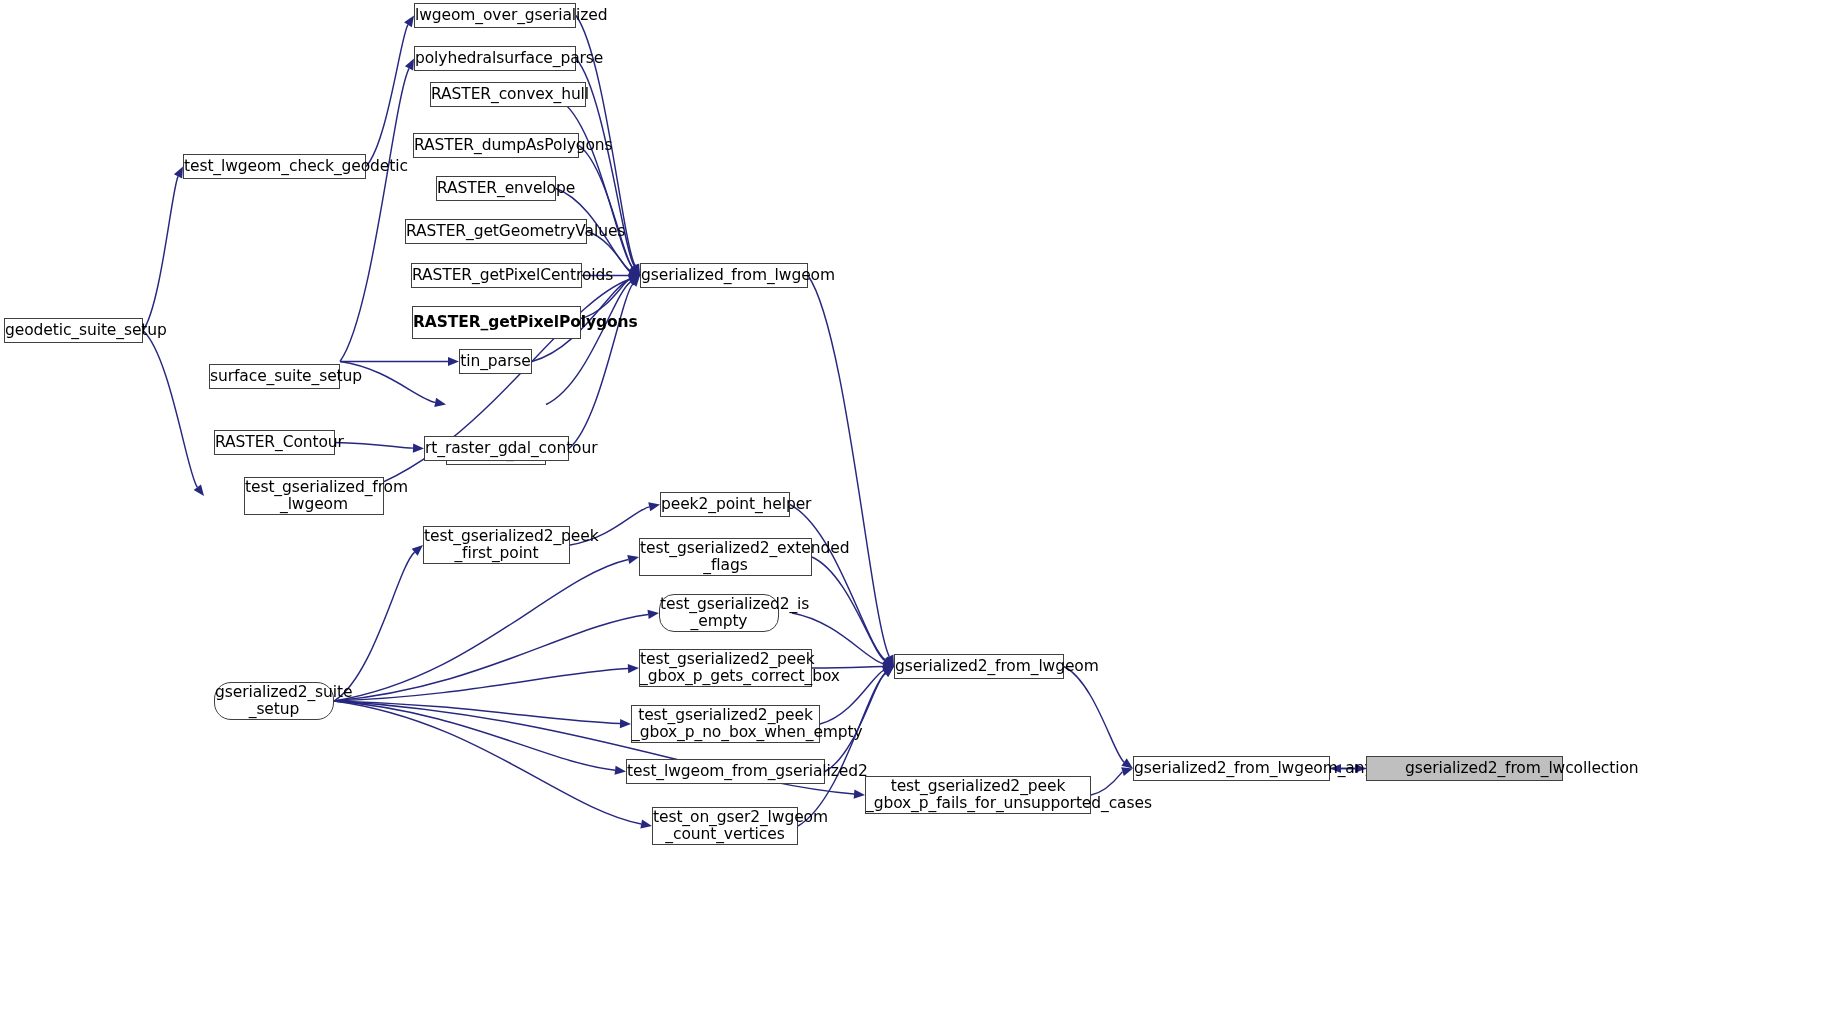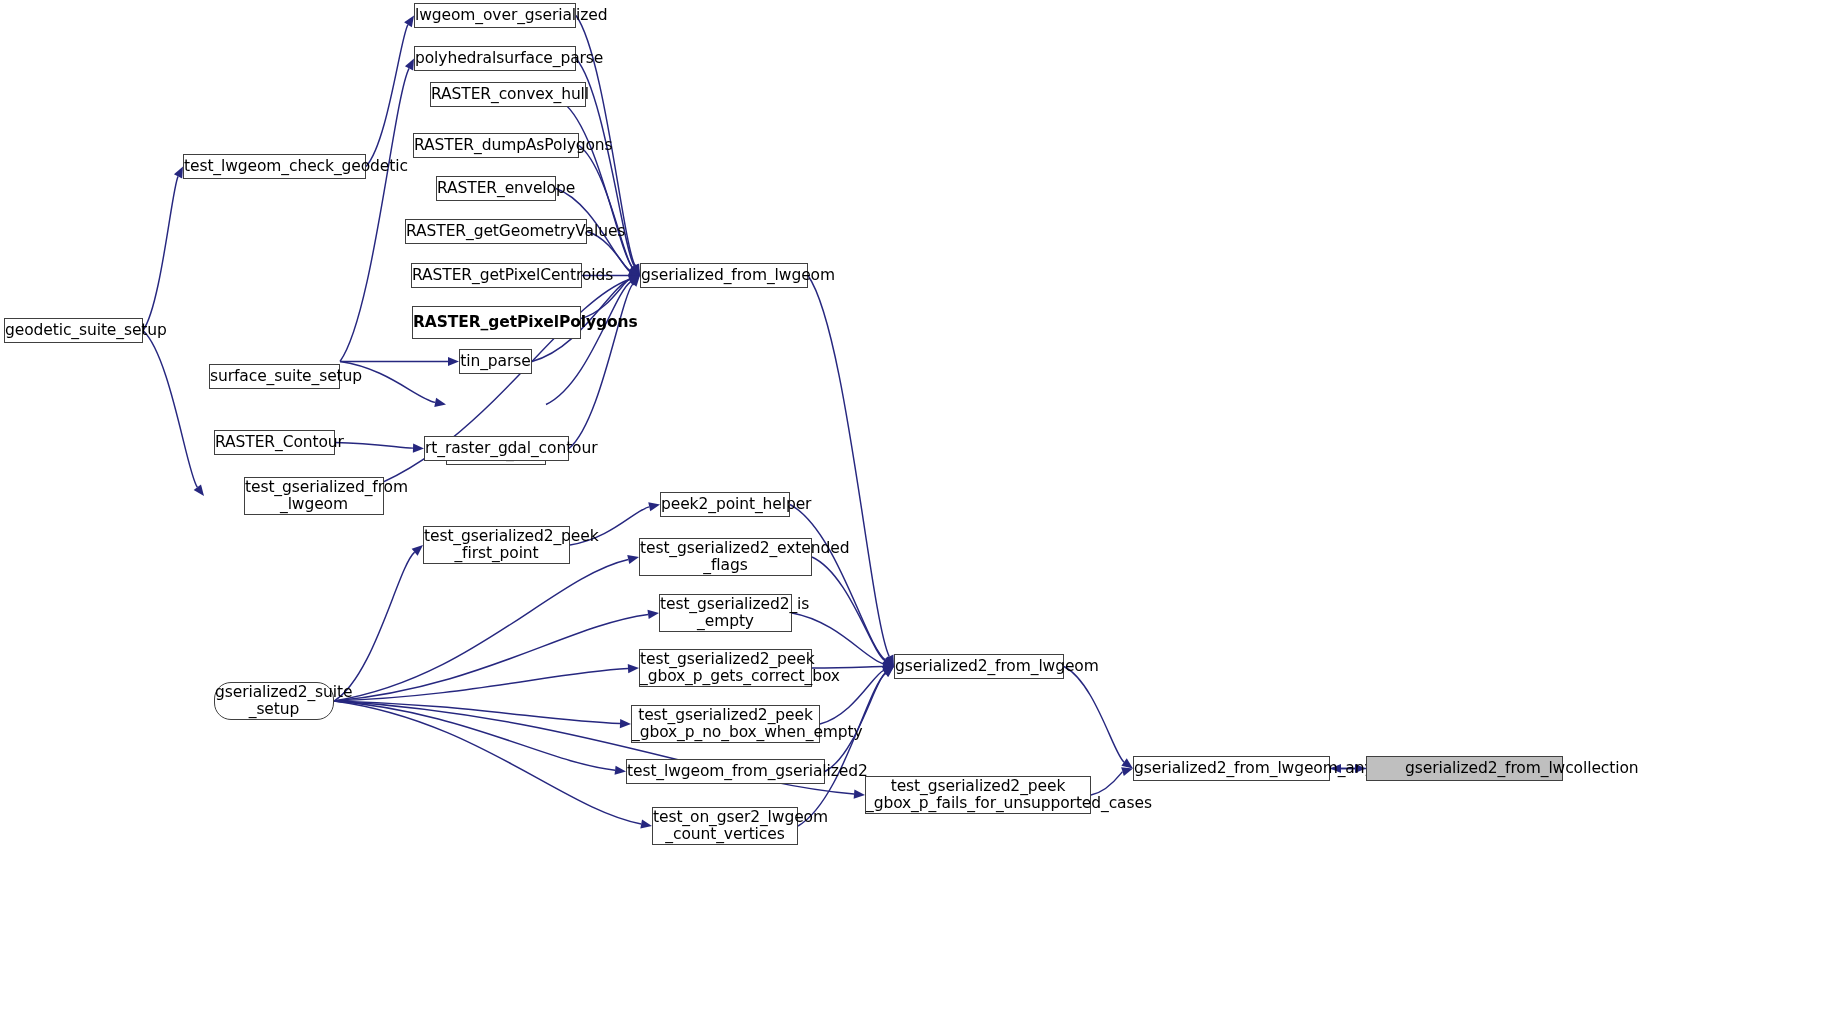--- a/index.html
+++ b/index.html
@@ -162,21 +162,21 @@
       <div class="node-box" style="left: 446px; top: 392px; width: 100px; height: 25px; margin-top: 48px;"><span class="node-label">triangle_parse</span></div>
       <div class="node-box" style="left: 214px; top: 430px; width: 121px; height: 25px; text-align: right;"><span class="node-label">RASTER_Contour</span></div>
       <div class="node-box" style="left: 424px; top: 436px; width: 145px; height: 25px;"><span class="node-label">rt_raster_gdal_contour</span></div>
       <div class="node-box" style="left: 204px; top: 477px; width: 140px; height: 38px; margin-left: 40px;"><span class="node-label">test_gserialized_from
 _lwgeom</span></div>
       <div class="node-box" style="left: 660px; top: 492px; width: 130px; height: 25px;"><span class="node-label">peek2_point_helper</span></div>
       <div class="node-box" style="left: 423px; top: 526px; width: 147px; height: 38px;"><span class="node-label">test_gserialized2_peek
 _first_point</span></div>
       <div class="node-box" style="left: 639px; top: 538px; width: 173px; height: 38px;"><span class="node-label">test_gserialized2_extended
 _flags</span></div>
-      <div class="node-box" style="left: 659px; top: 594px; width: 133px; height: 38px;"><span class="node-label">test_gserialized2_is
+      <div class="node-box" style="left: 659px; top: 594px; width: 120px; height: 38px; border-radius: 15px;"><span class="node-label">test_gserialized2_is
 _empty</span></div>
       <div class="node-box" style="left: 639px; top: 649px; width: 173px; height: 38px;"><span class="node-label">test_gserialized2_peek
 _gbox_p_gets_correct_box</span></div>
       <div class="node-box" style="left: 894px; top: 654px; width: 170px; height: 25px;"><span class="node-label">gserialized2_from_lwgeom</span></div>
       <div class="node-box" style="left: 214px; top: 682px; width: 120px; height: 38px; border-radius: 17px;"><span class="node-label">gserialized2_suite
 _setup</span></div>
       <div class="node-box" style="left: 631px; top: 705px; width: 189px; height: 38px;"><span class="node-label">test_gserialized2_peek
 _gbox_p_no_box_when_empty</span></div>
       <div class="node-box" style="left: 626px; top: 759px; width: 199px; height: 25px;"><span class="node-label">test_lwgeom_from_gserialized2</span></div>
       <div class="node-box" style="left: 865px; top: 776px; width: 226px; height: 38px;"><span class="node-label">test_gserialized2_peek

